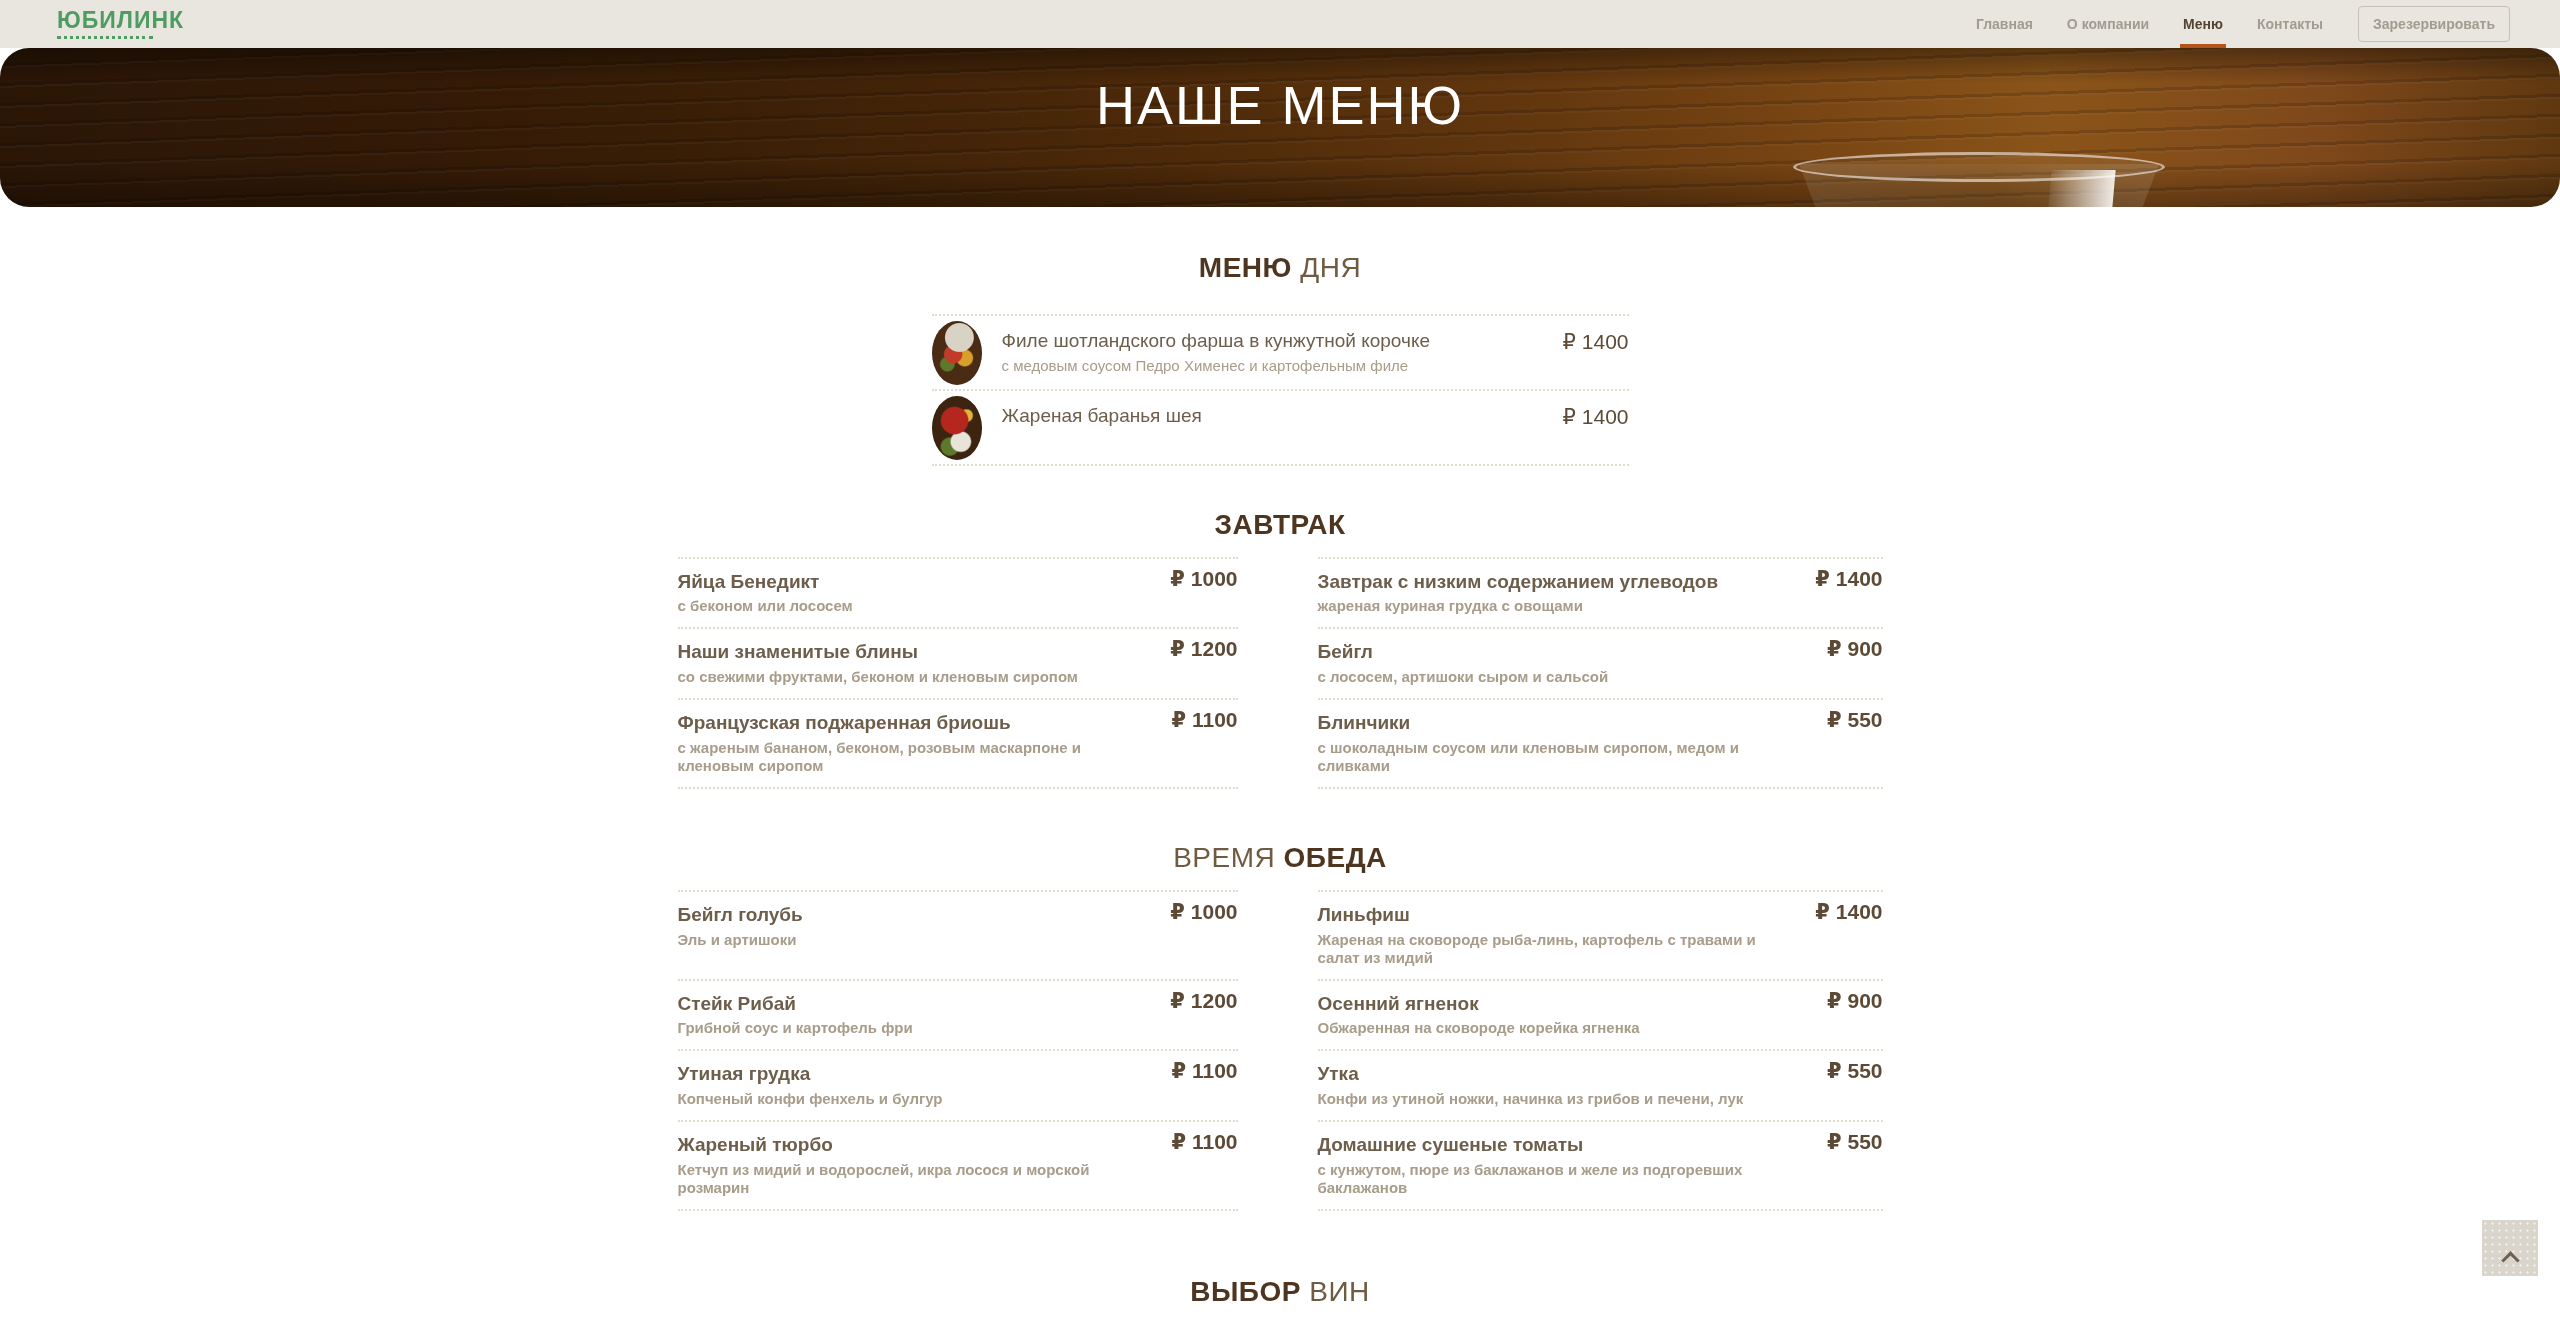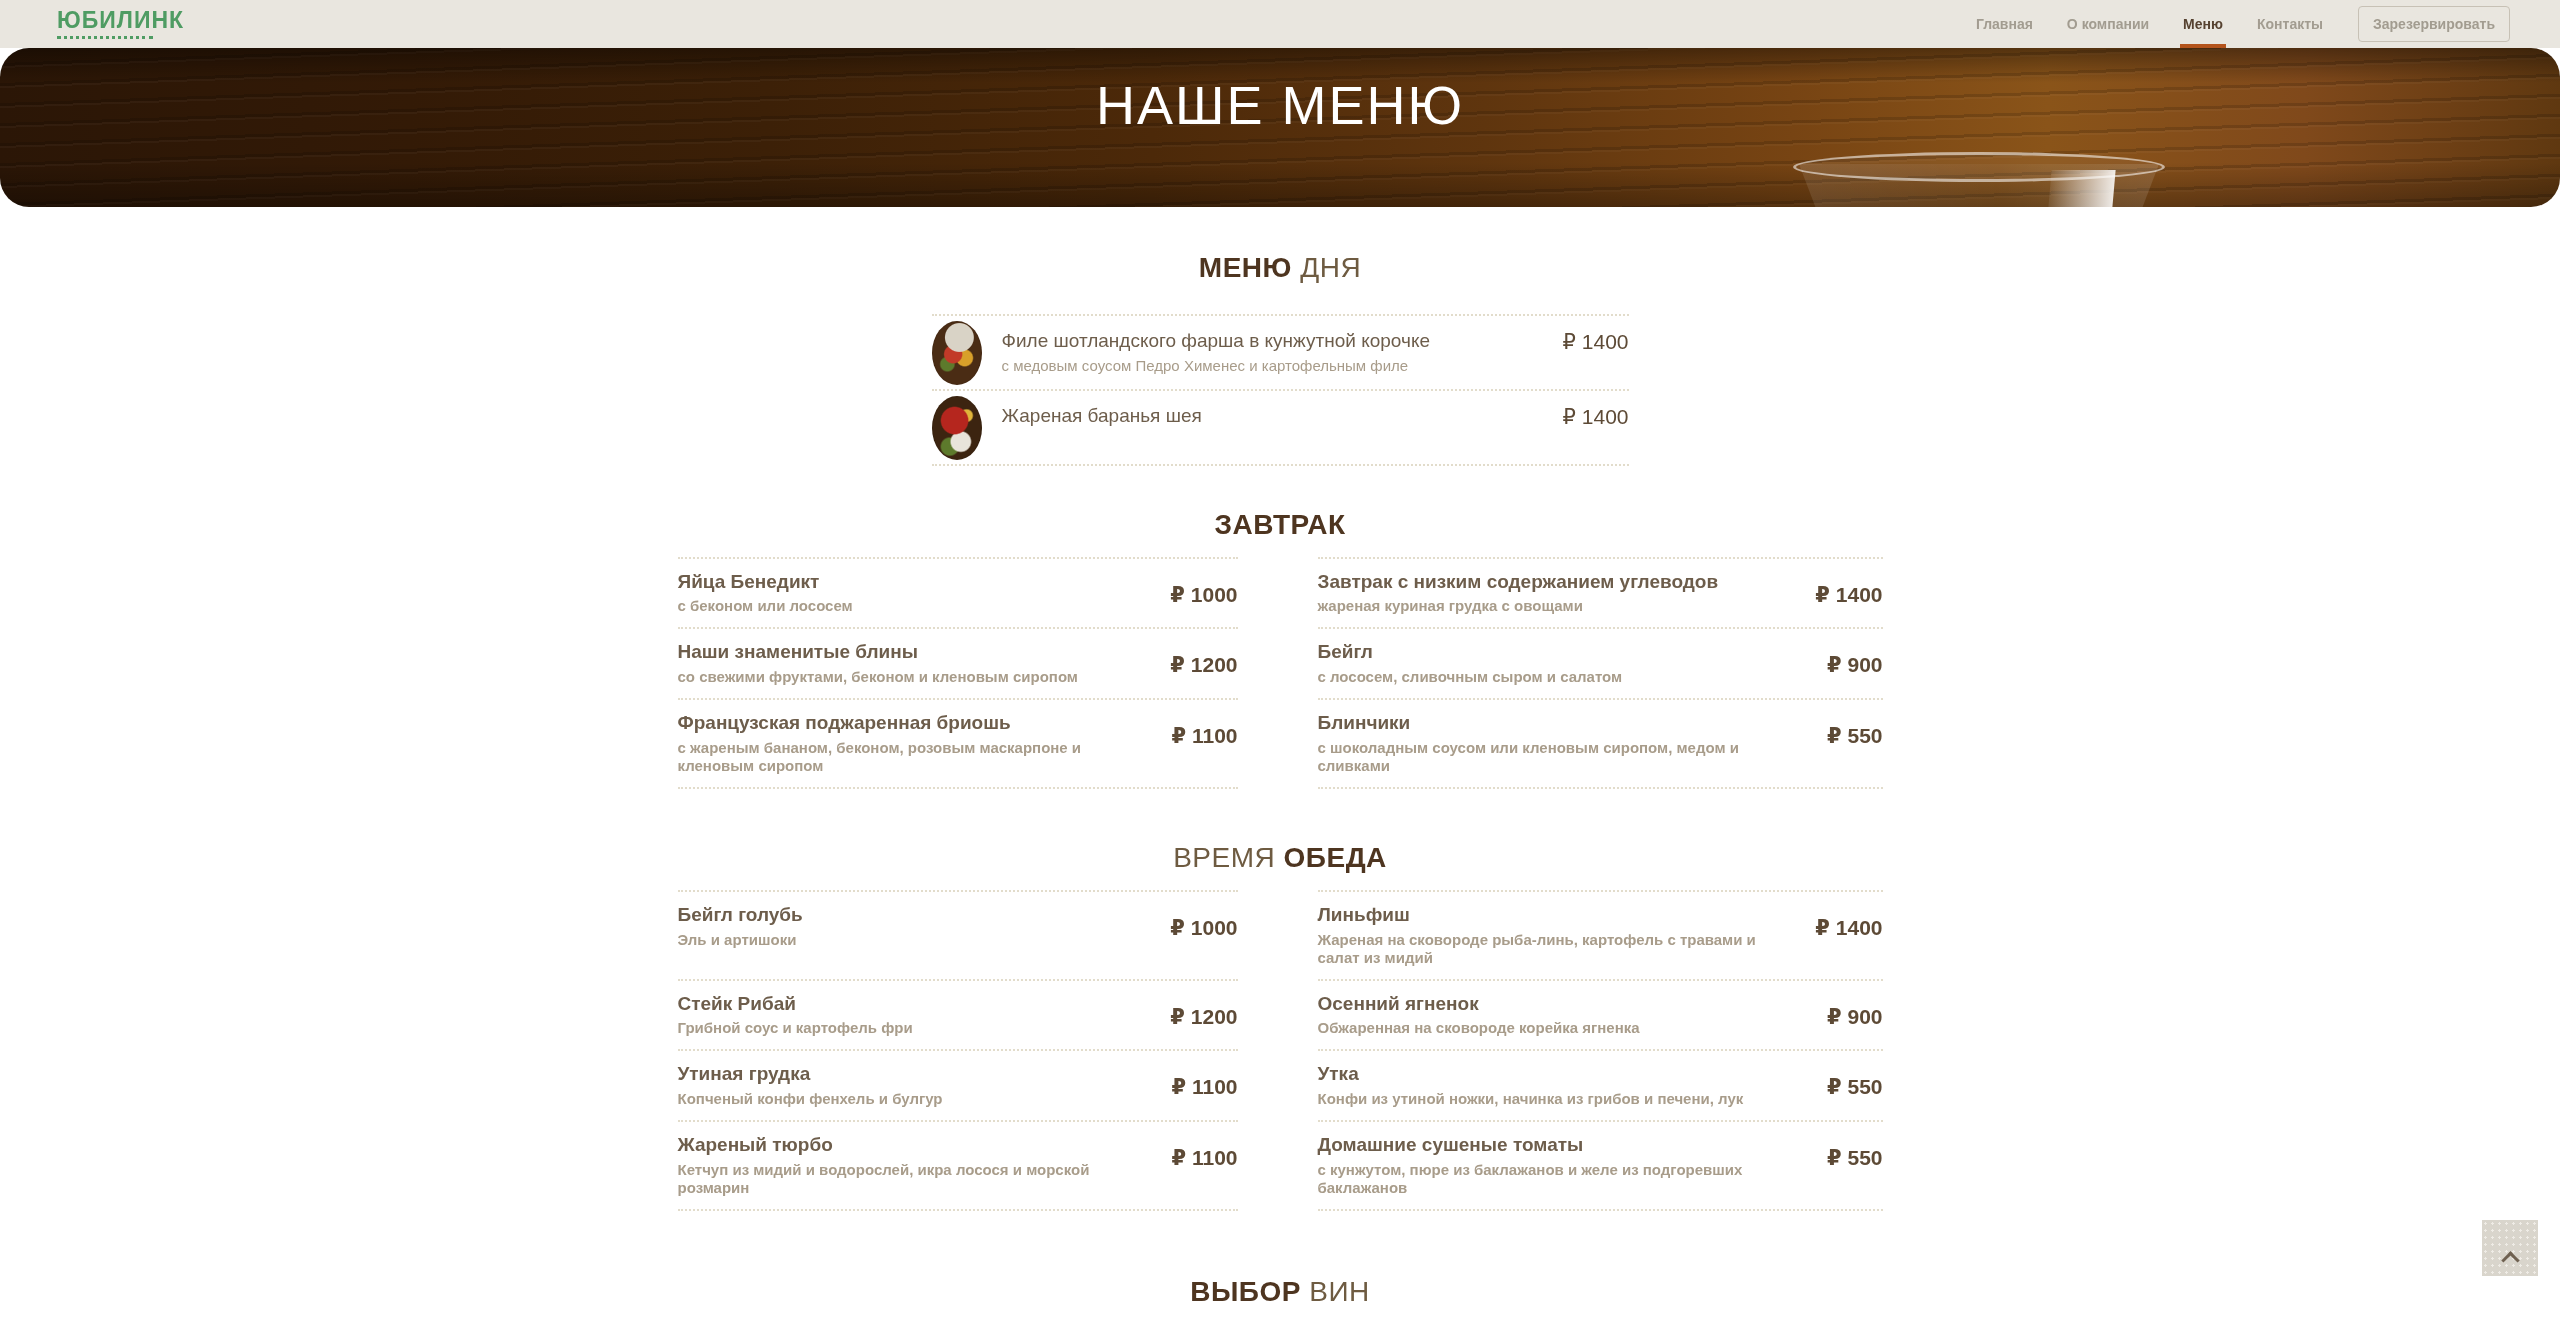--- a/index.html
+++ b/index.html
@@ -73,21 +73,21 @@
   .sec-h.wine   { margin:66px 0 16px; }
 
   .daily-list { width:697px; margin:0 auto; border-bottom:2px dotted #e2dccb; }
   .container  { width:1205px; margin:0 auto; }
   .grid2 { display:grid; grid-template-columns:560px 565px; column-gap:80px;font-weight:bold; }
 
   .mi { position:relative; border-top:2px dotted #e2dccb; min-height:68px; padding:12px 120px 12px 0; }
   .mi.bb { border-bottom:2px dotted #e2dccb; }
   .mi-t { font-size:19px; color:#6d5d4b; line-height:1.2; }
   .mi-d { margin-top:4px; font-size:15px; color:#a89c8a; line-height:1.2; }
-  .mi-p { position:absolute; right:0; top:24px; font-size:21px; color:#5d4a36; white-space:nowrap; }
+  .mi-p { position:absolute; right:0; top:8px; font-size:21px; color:#5d4a36; white-space:nowrap; }
 
   .mi.with-img { min-height:75px; padding:14px 120px 14px 70px; }
   .mi.with-img .mi-p { top:14px; }
   .dish-img {
     position:absolute; left:0; top:5px; width:50px; height:64px; border-radius:50%;
     border:1px solid rgba(0,0,0,.08);
   }
   .dish-img.dish-1 {
     background:
       radial-gradient(circle at 55% 25%, #d9d3c6 0 26%, rgba(0,0,0,0) 28%),
@@ -188,21 +188,21 @@
         <div class="mi-d">жареная куриная грудка с овощами</div>
         <div class="mi-p">₽ 1400</div>
       </div>
       <div class="mi">
         <div class="mi-t">Наши знаменитые блины</div>
         <div class="mi-d">со свежими фруктами, беконом и кленовым сиропом</div>
         <div class="mi-p">₽ 1200</div>
       </div>
       <div class="mi">
         <div class="mi-t">Бейгл</div>
-        <div class="mi-d">с лососем, сливочным сыром и салатом</div>
+        <div class="mi-d">с лососем, артишоки сыром и сальсой</div>
         <div class="mi-p">₽ 900</div>
       </div>
       <div class="mi bb">
         <div class="mi-t">Французская поджаренная бриошь</div>
         <div class="mi-d">с жареным бананом, беконом, розовым маскарпоне и кленовым сиропом</div>
         <div class="mi-p">₽ 1100</div>
       </div>
       <div class="mi bb">
         <div class="mi-t">Блинчики</div>
         <div class="mi-d">с шоколадным соусом или кленовым сиропом, медом и сливками</div>

